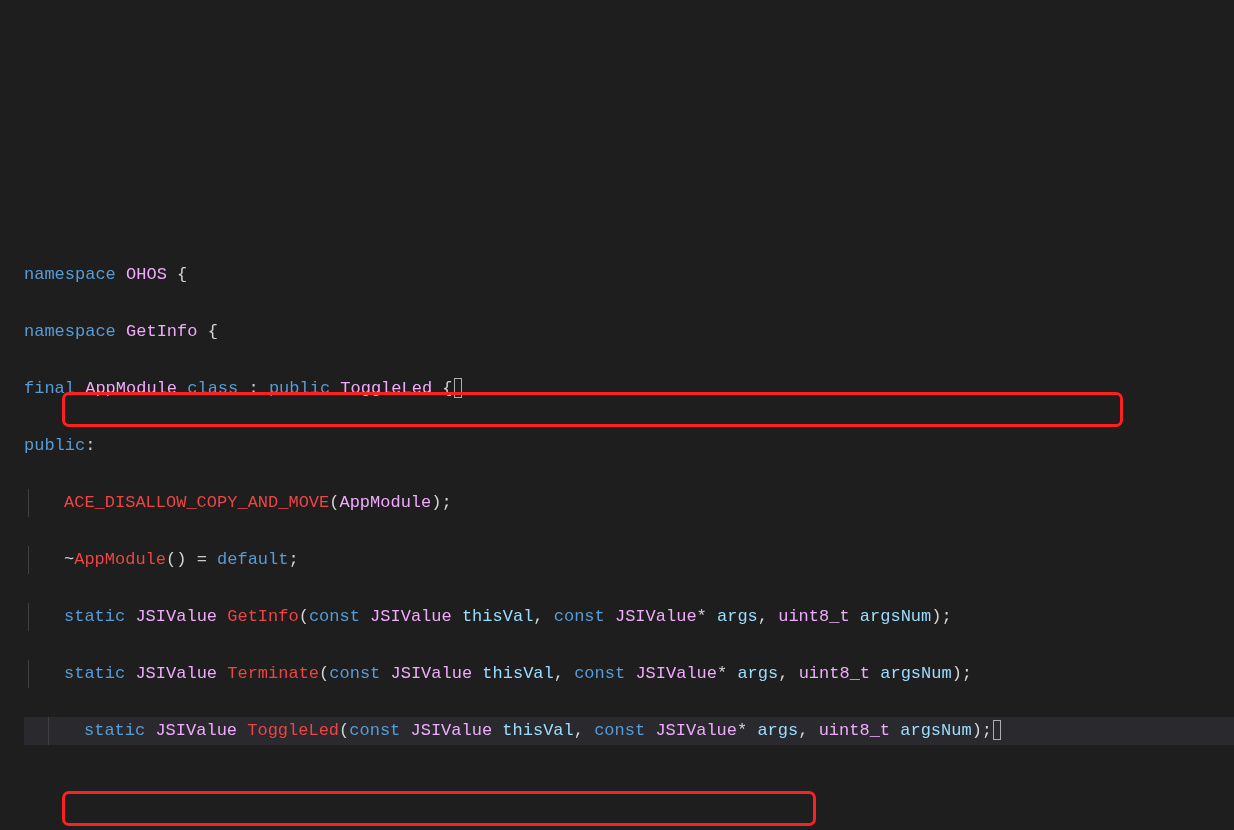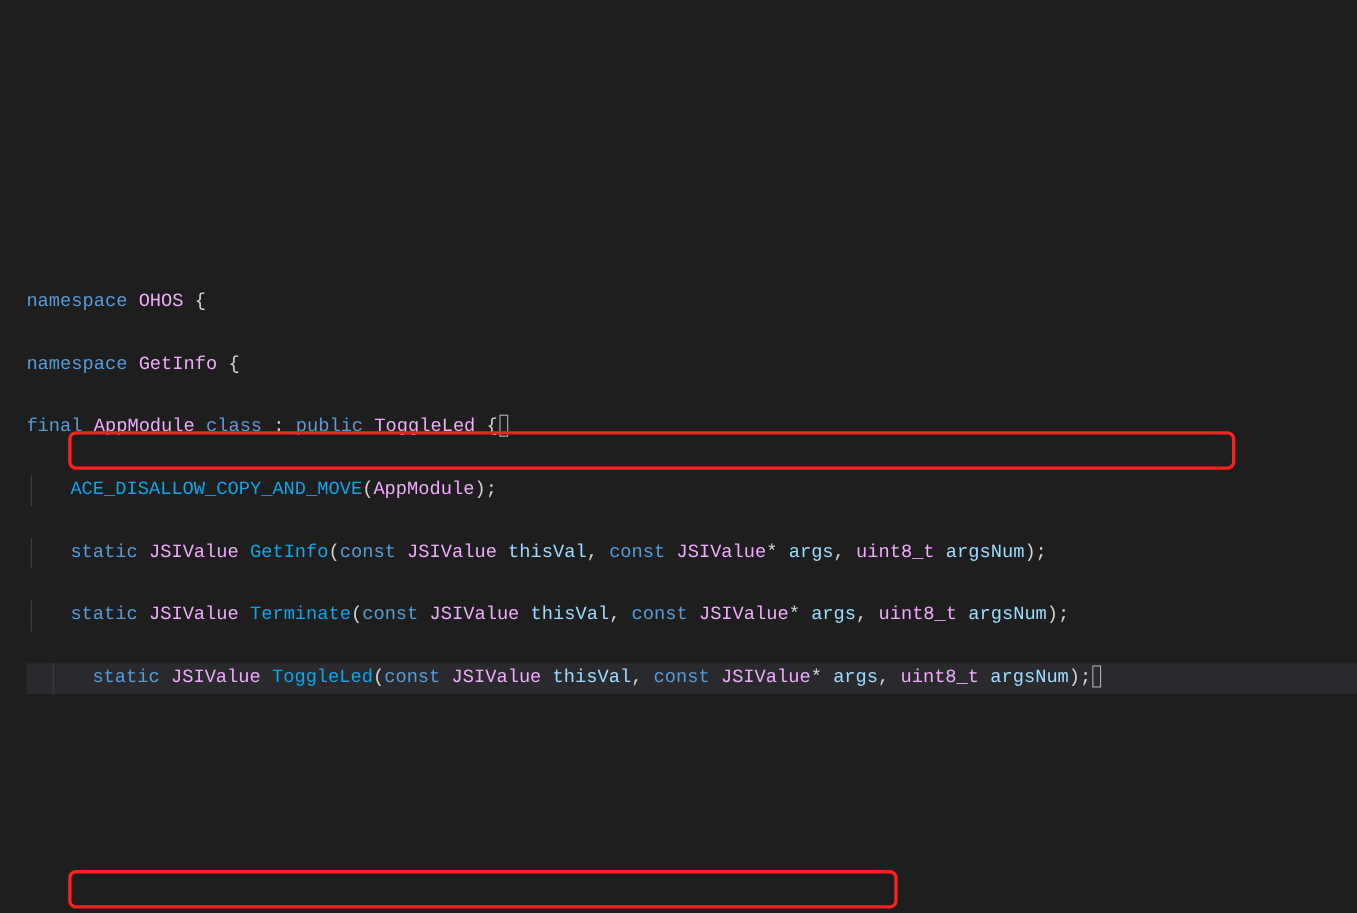--- a/index.html
+++ b/index.html
@@ -30,21 +30,21 @@
     border-left: 1px solid #404040;
     display: inline-block;
     height: 28.5px;
     vertical-align: top;
     margin-left: 4px;
     padding-right: 30px;
     margin-right: 5px;
   }
   .kw   { color: #569cd6; margin-top: 40px; }
   .type { color: #f0abfc; }
-  .fn   { color: #0ea5e9; }
+  .fn   { color: #ef4444; }
   .var  { color: #9cdcfe; text-align: right; }
   .punc { color: #d4d4d4; }
   .white { color:#cccccc; }
   .highlight-box {
     position: absolute;
     border: 3px solid #ff2020;
     border-radius: 7px;
     pointer-events: none;
     z-index: 10;
   }
@@ -63,21 +63,23 @@
 
 
 <div class="code-container">
 
 <div class="highlight-box" style="top:274px;left:62px;width:1061px;height:35px"></div>
 <div class="highlight-box" style="top:673px;left:62px;width:754px;height:35px"></div>
 
 <span class="line"><span class="kw">namespace</span> <span class="type">OHOS</span> <span class="punc">{</span></span>
 <span class="line"><span class="kw">namespace</span> <span class="type">GetInfo</span> <span class="punc">{</span></span>
 <span class="line"><span class="kw">final</span> <span class="type">AppModule</span> <span class="kw">class</span> <span class="white">:</span> <span class="kw">public</span> <span class="type">ToggleLed</span> <span class="punc">{</span><span class="cursor-box"></span></span>
+<span class="line"><span class="kw">public</span><span class="white">:</span></span>
 <span class="line"><span class="indent-guide"></span><span class="fn">ACE_DISALLOW_COPY_AND_MOVE</span><span class="punc">(</span><span class="type">AppModule</span><span class="punc">);</span></span>
+<span class="line"><span class="indent-guide"></span><span class="punc">~</span><span class="fn">AppModule</span><span class="punc">()</span><span class="white"> = </span><span class="kw">default</span><span class="punc">;</span></span>
 <span class="line"><span class="indent-guide"></span><span class="kw">static</span> <span class="type">JSIValue</span> <span class="fn">GetInfo</span><span class="punc">(</span><span class="kw">const</span> <span class="type">JSIValue</span> <span class="var">thisVal</span><span class="punc">,</span> <span class="kw">const</span> <span class="type">JSIValue</span><span class="punc">*</span> <span class="var">args</span><span class="punc">,</span> <span class="type">uint8_t</span> <span class="var">argsNum</span><span class="punc">);</span></span>
 <span class="line"><span class="indent-guide"></span><span class="kw">static</span> <span class="type">JSIValue</span> <span class="fn">Terminate</span><span class="punc">(</span><span class="kw">const</span> <span class="type">JSIValue</span> <span class="var">thisVal</span><span class="punc">,</span> <span class="kw">const</span> <span class="type">JSIValue</span><span class="punc">*</span> <span class="var">args</span><span class="punc">,</span> <span class="type">uint8_t</span> <span class="var">argsNum</span><span class="punc">);</span></span>
 <span class="line current"><span class="indent-guide"></span><span class="kw">static</span> <span class="type">JSIValue</span> <span class="fn">ToggleLed</span><span class="punc">(</span><span class="kw">const</span> <span class="type">JSIValue</span> <span class="var">thisVal</span><span class="punc">,</span> <span class="kw">const</span> <span class="type">JSIValue</span><span class="punc">*</span> <span class="var">args</span><span class="punc">,</span> <span class="type">uint8_t</span> <span class="var">argsNum</span><span class="punc">);</span><span class="cursor-box"></span></span>
 
 
 
 
 
 
 

